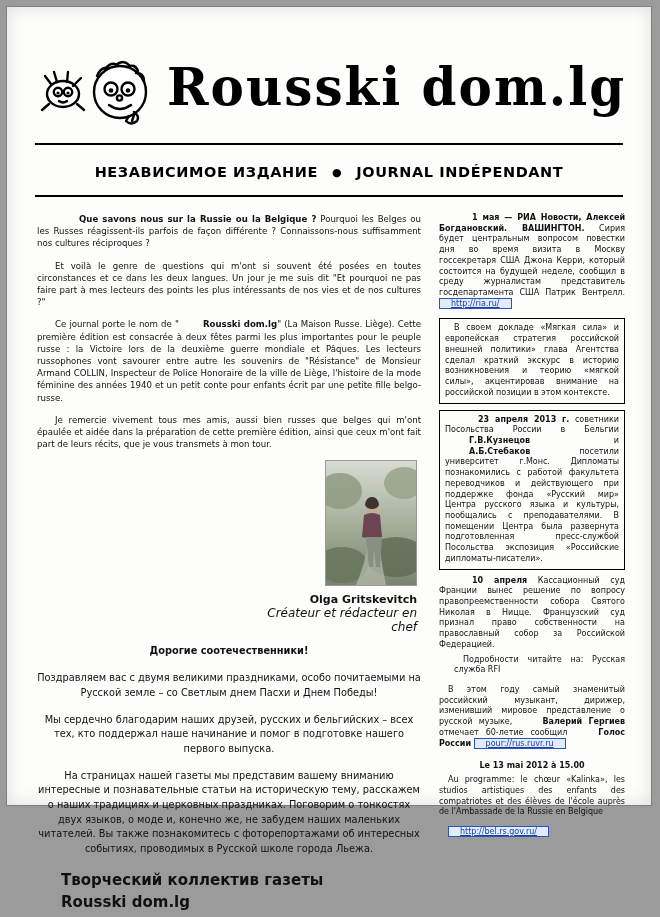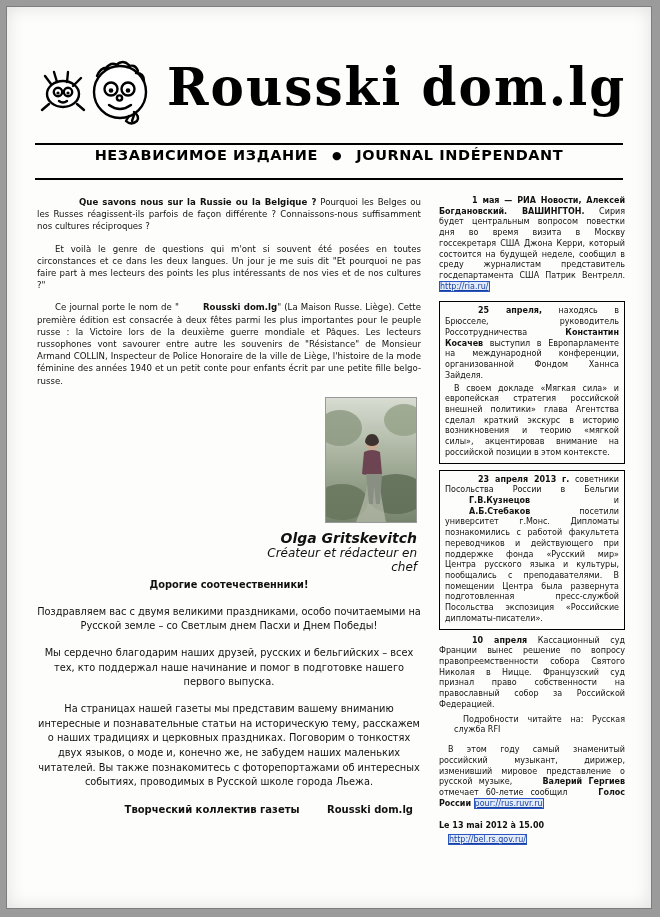--- a/index.html
+++ b/index.html
@@ -3,71 +3,71 @@
 <meta charset="utf-8">
 <style>
   html,body{margin:0;padding:0;}
   body{
     width:660px;height:917px;overflow:hidden;position:relative;
     background:#9b9b9b;
     font-family:"DejaVu Sans","Liberation Sans",sans-serif;
     color:#111;
   }
   .page{
-    position:absolute;left:6px;top:6px;width:646px;height:903px;
+    position:absolute;left:6px;top:6px;width:646px;height:800px;
     background:#fdfdfc;border:1px solid #7e7e7e;box-sizing:border-box;
     box-shadow:inset 0 0 18px rgba(0,0,0,.12);
   }
   
   .masthead{padding-top:34px;}
   .logo-row{display:flex;align-items:center;margin:0 0 0 30px;height:92px;}
   .logo-art{flex:0 0 auto;}
   .title{
     margin:0 0 0 12px;
     font-family:"DejaVu Serif","Liberation Serif",serif;
     font-weight:bold;font-size:50px;letter-spacing:2px;line-height:1;
     transform:scaleY(1.05);
     color:#000;white-space:nowrap;
   }
   .rule{height:2px;background:#000;margin:10px 28px 0 28px;}
   .tagline{
     text-align:center;font-weight:bold;font-size:14.5px;letter-spacing:.6px;
-    padding:2px 0 5px 0;color:#000;
+    padding:19px 0 5px 0;color:#000;
   }
   .tagline .dot{margin:0 14px;font-size:11px;position:relative;top:-1px;}
   
   .body-cols{display:flex;padding:16px 26px 0 30px;gap:18px;}
   .col-left{flex:0 0 384px;overflow:hidden;}
   .col-right{flex:1;overflow:hidden;font-size:8px;line-height:1.34;}
   
   .fr{
     font-size:8.6px;line-height:1.42;text-align:justify;
     margin:0 0 10px 0;text-indent:18px;
   }
   .b{font-weight:bold;padding-left:24px;}
   .i{}
   .photo-wrap{width:170px;margin:4px 4px 4px auto;text-align:right;}
   .photo{display:inline-block;border:1px solid #999;line-height:0;}
-  .caption-name{font-size:14px;font-weight:bold;font-style:italic;margin-top:4px;}
+  .caption-name{font-size:11px;font-weight:bold;margin-top:4px;}
   .caption-role{font-size:12px;font-style:italic;}
-  .greeting{text-align:center;font-size:9.8px;line-height:1.5;margin-top:4px;}
+  .greeting{text-align:center;font-size:9.8px;line-height:1.5;margin-top:10px;}
   .greeting p{margin:0 0 12px 0;}
   .g-title{font-weight:bold;}
-  .signature{text-align:right;font-size:10px;padding-right:8px;margin-top:16px;}
+  .signature{text-align:left;font-size:15px;padding-right:8px;margin-top:16px;}
   
   .news{text-align:justify;margin:0 0 9px 0;text-indent:9px;}
   .follow{text-indent:9px;margin-top:-5px;margin-left:15px;}
   .boxed{border:1.5px solid #000;padding:4px 5px;margin:0 0 6px 0;}
   .boxed p{margin:0;text-align:justify;text-indent:9px;}
   .boxed p + p{margin-top:2px;}
   .link-box{
     color:#16419f;border:1px solid #2a55c0;background:#e3ebfb;
-    padding:0 0;text-decoration:underline;white-space:nowrap;
+    padding:0 11px;text-decoration:underline;white-space:nowrap;
   }
-  .ev-date{font-weight:bold;margin:12px 0 3px 0;}
+  .ev-date{font-weight:bold;margin:12px 0 3px 0;text-align:center;}
 </style>
 </head>
 <body>
 
 <div class="page">
 
   <header class="masthead">
     <div class="logo-row">
       <svg class="logo-art" width="118" height="90" viewBox="0 0 118 90">
         <g fill="none" stroke="#000" stroke-width="2.4" stroke-linecap="round">
@@ -100,20 +100,21 @@
     </div>
     <div class="rule"></div>
   </header>
 
   <div class="body-cols">
 
     <div class="col-left">
       <p class="fr"><span class="b">Que savons nous sur la Russie ou la Belgique ?</span><span> Pourquoi les Belges ou les Russes réagissent-ils parfois de façon différente ? Connaissons-nous suffisamment nos cultures réciproques ?</span></p>
       <p class="fr"><span>Et voilà le genre de questions qui m'ont si souvent été posées en toutes circonstances et ce dans les deux langues. Un jour je me suis dit "Et pourquoi ne pas faire part à mes lecteurs des points les plus intéressants de nos vies et de nos cultures ?"</span></p>
       <p class="fr"><span>Ce journal porte le nom de "</span><span class="b">Rousski dom.lg</span><span>" (La Maison Russe. Liège). Cette première édition est consacrée à deux fêtes parmi les plus importantes pour le peuple russe : la Victoire lors de la deuxième guerre mondiale et Pâques. Les lecteurs russophones vont savourer entre autre les souvenirs de "Résistance" de Monsieur Armand COLLIN, Inspecteur de Police Honoraire de la ville de Liège, l'histoire de la mode féminine des années 1940 et un petit conte pour enfants écrit par une petite fille belgo-russe.</span></p>
+      <p class="fr"><span>Je remercie vivement tous mes amis, aussi bien russes que belges qui m'ont épaulée et aidée dans la préparation de cette première édition, ainsi que ceux m'ont fait part de leurs récits, que je vous transmets à mon tour.</span></p>
 
       <div class="photo-wrap">
         <span class="photo">
           <svg width="90" height="124" viewBox="0 0 90 124">
             <defs>
               <linearGradient id="sky" x1="0" y1="0" x2="0" y2="1">
                 <stop offset="0" stop-color="#d8dcd2"></stop>
                 <stop offset="0.45" stop-color="#aab4a0"></stop>
                 <stop offset="1" stop-color="#77846e"></stop>
               </linearGradient>
@@ -141,32 +142,32 @@
         <p>Мы сердечно благодарим наших друзей, русских и бельгийских – всех тех, кто поддержал наше начинание и помог в подготовке нашего первого выпуска.</p>
         <p>На страницах нашей газеты мы представим вашему вниманию интересные и познавательные статьи на историческую тему, расскажем о наших традициях и церковных праздниках. Поговорим о тонкостях двух языков, о моде и, конечно же, не забудем наших маленьких читателей. Вы также познакомитесь с фоторепортажами об интересных событиях, проводимых в Русской школе города Льежа.</p>
         <p class="signature"><span class="b">Творческий коллектив газеты </span><span class="b">Rousski dom.lg</span></p>
       </div>
     </div>
 
     <aside class="col-right">
       <p class="news"><span class="b">1 мая — РИА Новости, Алексей Богдановский. ВАШИНГТОН.</span><span> Сирия будет центральным вопросом повестки дня во время визита в Москву госсекретаря США Джона Керри, который состоится на будущей неделе, сообщил в среду журналистам представитель госдепартамента США Патрик Вентрелл. </span><span class="link-box">http://ria.ru/</span></p>
 
       <div class="boxed">
-        <p><span class="b">25 апреля,</span><span> находясь в Брюсселе, руководитель Россотрудничества </span><span class="b">Константин Косачев</span><span> выступил в Европарламенте на международной конференции, организованной Фондом Ханнса Зайделя.</span></p>
         <p><span>В своем докладе </span><span class="i">«Мягкая сила» и европейская стратегия российской внешней политики»</span><span> глава Агентства сделал краткий экскурс в историю возникновения и теорию «мягкой силы», акцентировав внимание на российской позиции в этом контексте.</span></p>
       </div>
 
       <div class="boxed">
         <p><span class="b">23 апреля 2013 г.</span><span> советники Посольства России в Бельгии </span><span class="b">Г.В.Кузнецов</span><span> и </span><span class="b">А.Б.Стебаков</span><span> посетили университет г.Монс. Дипломаты познакомились с работой факультета переводчиков и действующего при поддержке фонда «Русский мир» Центра русского языка и культуры, пообщались с преподавателями. В помещении Центра была развернута подготовленная пресс-службой Посольства экспозиция «Российские дипломаты-писатели».</span></p>
       </div>
 
       <p class="news"><span class="b">10 апреля</span><span> Кассационный суд Франции вынес решение по вопросу правопреемственности собора Святого Николая в Ницце. Французский суд признал право собственности на православный собор за Российской Федерацией.</span></p>
       <p class="news follow">Подробности читайте на: Русская служба RFI</p>
 
       <p class="news"><span>В этом году самый знаменитый российский музыкант, дирижер, изменивший мировое представление о русской музыке, </span><span class="b">Валерий Гергиев</span><span> отмечает 60-летие сообщил </span><span class="b">Голос России</span><span> </span><span class="link-box">pour://rus.ruvr.ru</span></p>
 
       <p class="ev-date">Le 13 mai 2012 à 15.00</p>
+      <p class="news"><span>Au programme: le chœur «Kalinka», les studios artistiques des enfants des compatriotes et des élèves de l'école auprès de l'Ambassade de la Russie en Belgique</span></p>
       <p class="news"><span class="link-box">http://bel.rs.gov.ru/</span></p>
 
     </aside>
 
   </div>
 </div>
 
 </body></html>

